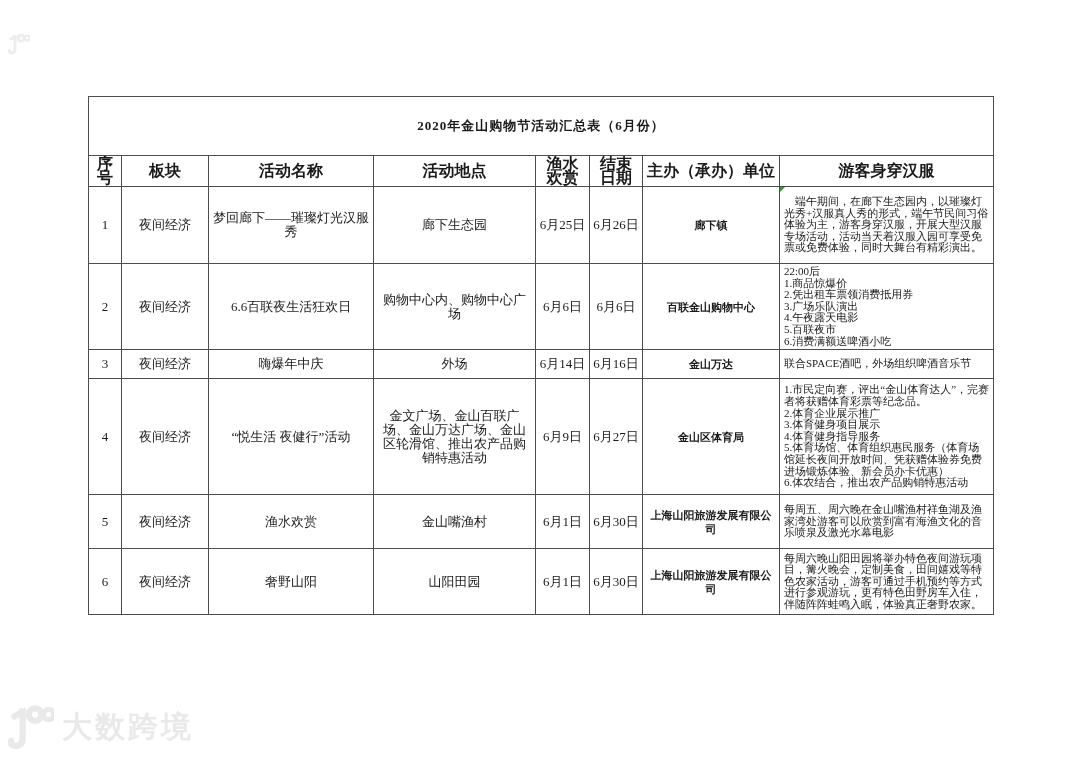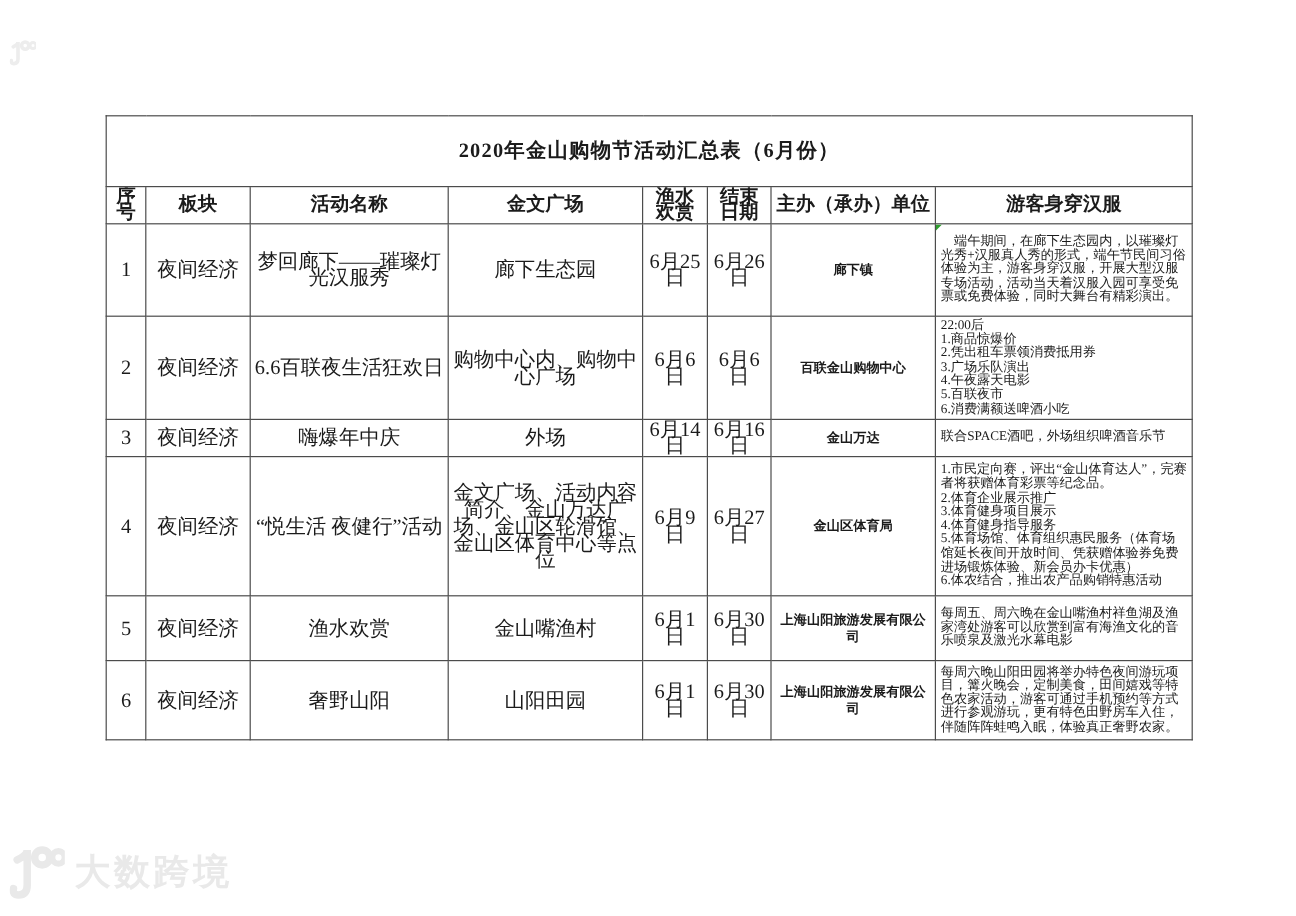--- a/index.html
+++ b/index.html
@@ -16,21 +16,21 @@
     position: absolute;
     left: 88px; top: 96px;
     width: 905px;
     border-collapse: collapse;
     table-layout: fixed;
   }
   .sheet-table td, .sheet-table th {
     border: 1px solid #4c4c4c;
     vertical-align: middle;
     text-align: center;
-    font-size: 17px;
+    font-size: 13px;
     line-height: 14px;
     padding: 1px 3px;
     overflow: hidden;
     word-break: break-all;
   }
   .title-cell {
     border: 1px solid #4c4c4c;
     height: 59px;
     font-size: 23px;
     font-weight: 700;
@@ -109,21 +109,21 @@
       <col style="width:214px">
   </colgroup>
   <tbody>
   <tr>
     <td class="title-cell" colspan="8">2020年金山购物节活动汇总表（6月份）</td>
   </tr>
   <tr class="head-row">
     <th>序号</th>
     <th>板块</th>
     <th>活动名称</th>
-    <th>金文广场</th>
+    <th>活动地点</th>
     <th>渔水欢赏</th>
     <th>结束日期</th>
     <th>主办（承办）单位</th>
     <th>游客身穿汉服</th>
   </tr>
 
   <tr class="r1">
     <td>1</td>
     <td>夜间经济</td>
     <td>梦回廊下——璀璨灯光汉服秀</td>
@@ -159,21 +159,21 @@
     <td>6月14日</td>
     <td>6月16日</td>
     <td class="org">金山万达</td>
     <td class="summary">联合SPACE酒吧，外场组织啤酒音乐节</td>
   </tr>
 
   <tr class="r4">
     <td>4</td>
     <td>夜间经济</td>
     <td>“悦生活 夜健行”活动</td>
-    <td>金文广场、活动内容简介、金山万达广场、金山区轮滑馆、金山区体育中心等点位</td>
+    <td>金文广场、金山百联广场、金山万达广场、金山区轮滑馆、推出农产品购销特惠活动</td>
     <td>6月9日</td>
     <td>6月27日</td>
     <td class="org">金山区体育局</td>
     <td class="summary">1.市民定向赛，评出“金山体育达人”，完赛者将获赠体育彩票等纪念品。
 2.体育企业展示推广
 3.体育健身项目展示
 4.体育健身指导服务
 5.体育场馆、体育组织惠民服务（体育场馆延长夜间开放时间、凭获赠体验券免费进场锻炼体验、新会员办卡优惠）
 6.体农结合，推出农产品购销特惠活动</td>
   </tr>

